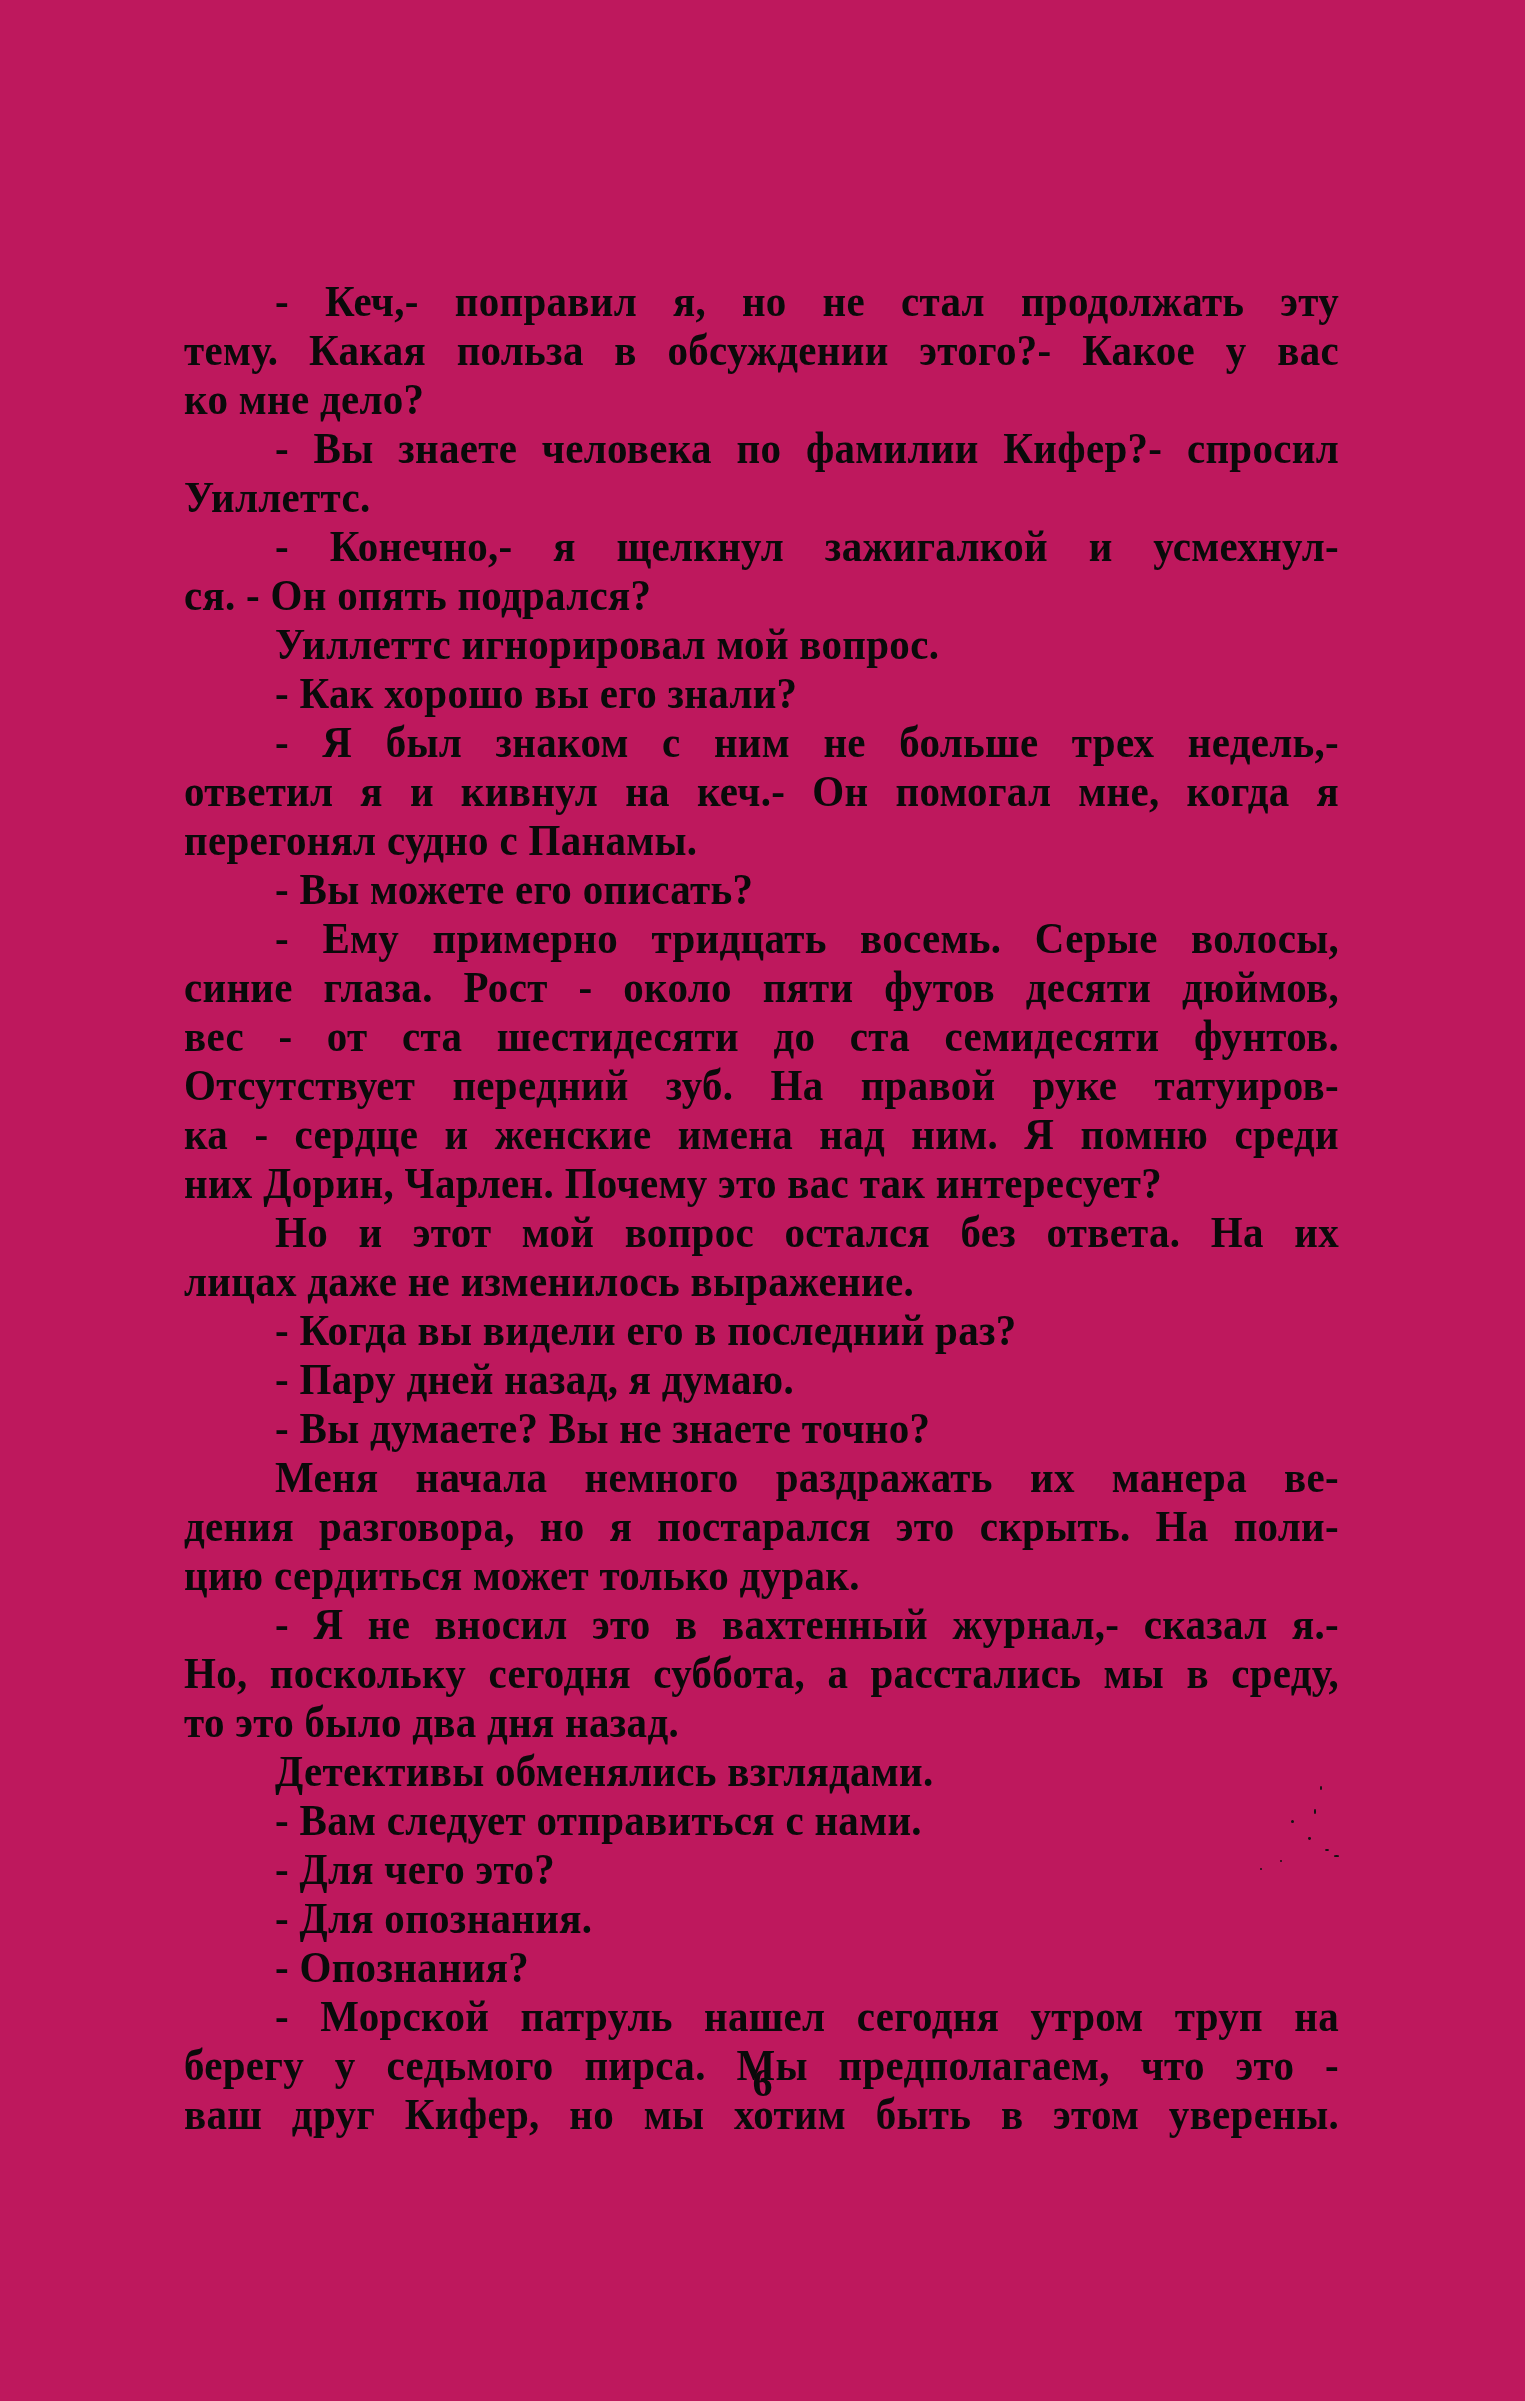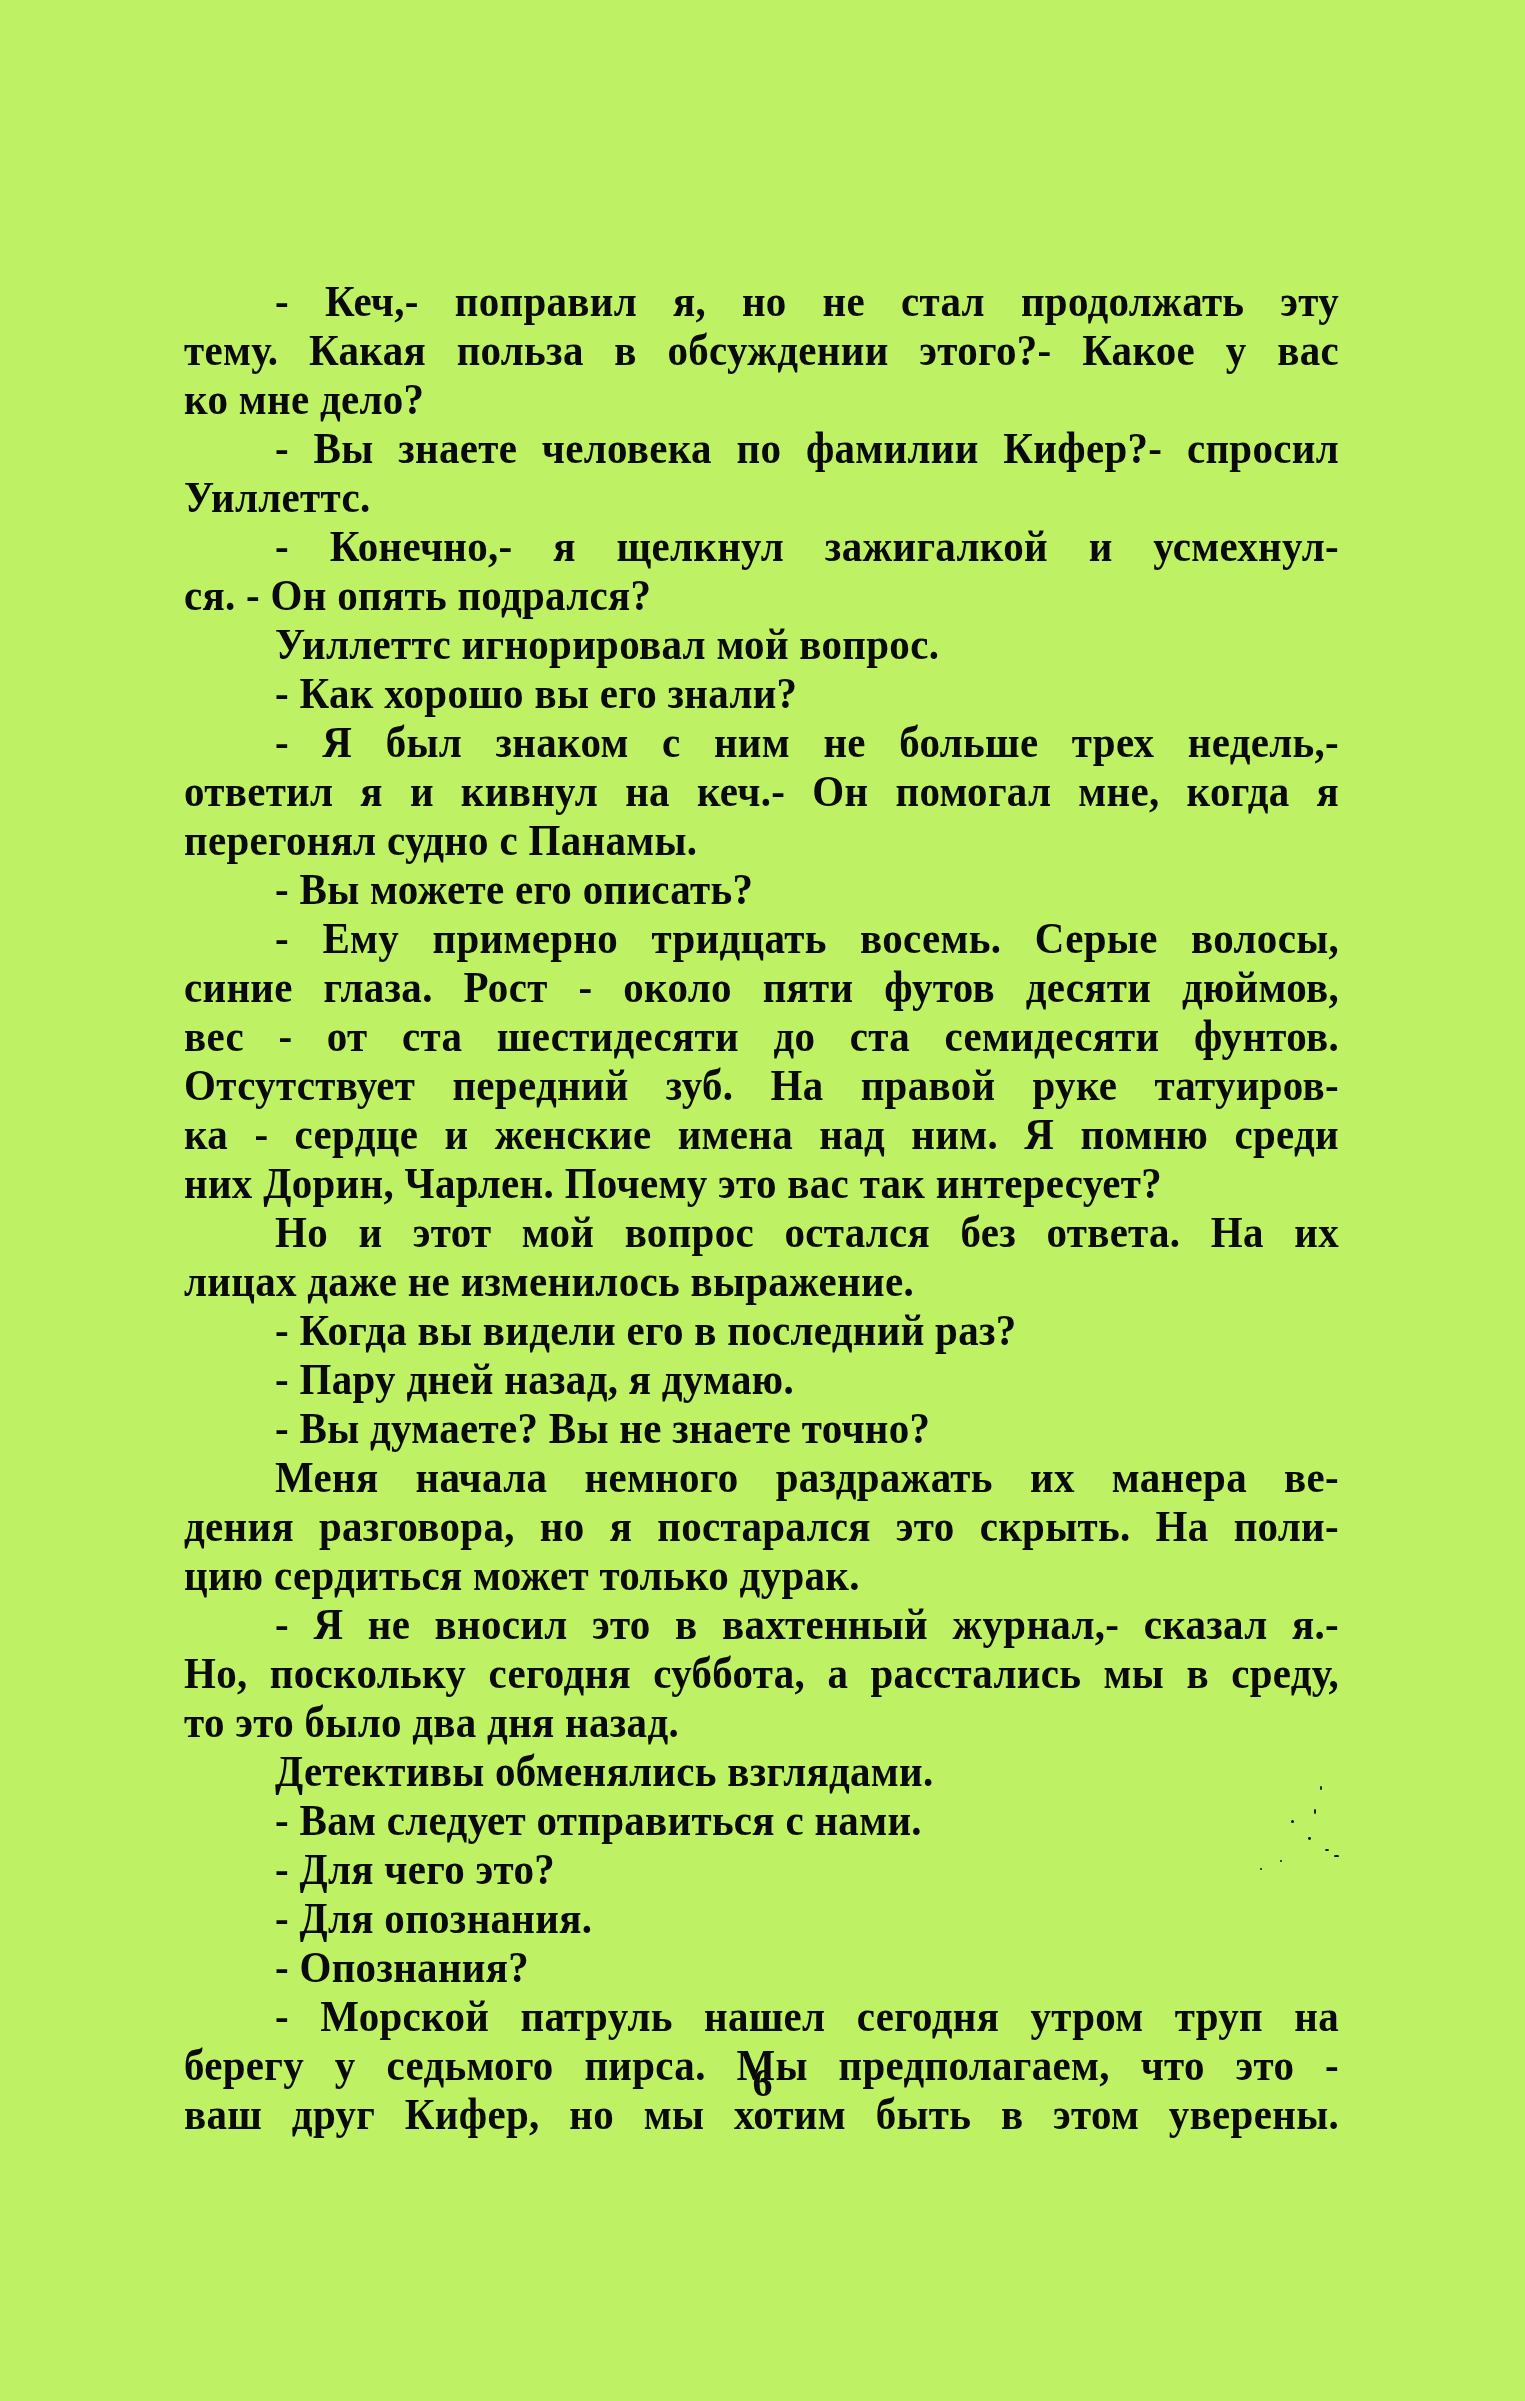--- a/index.html
+++ b/index.html
@@ -13,21 +13,21 @@
     position: relative;
     overflow: hidden;
     color: #0a0a0a;
     font-family: "Liberation Serif", "DejaVu Serif", serif;
   }
   .page {
     position: absolute;
     left: 0; top: 0;
     width: 1525px;
     height: 2401px;
-    background: #bef264;
+    background: #be185d;
   }
   .text-block {
     position: absolute;
     left: 184px;
     top: 277px;
     width: 1155px;
   }
   .line {
     display: block;
     height: 49px;

